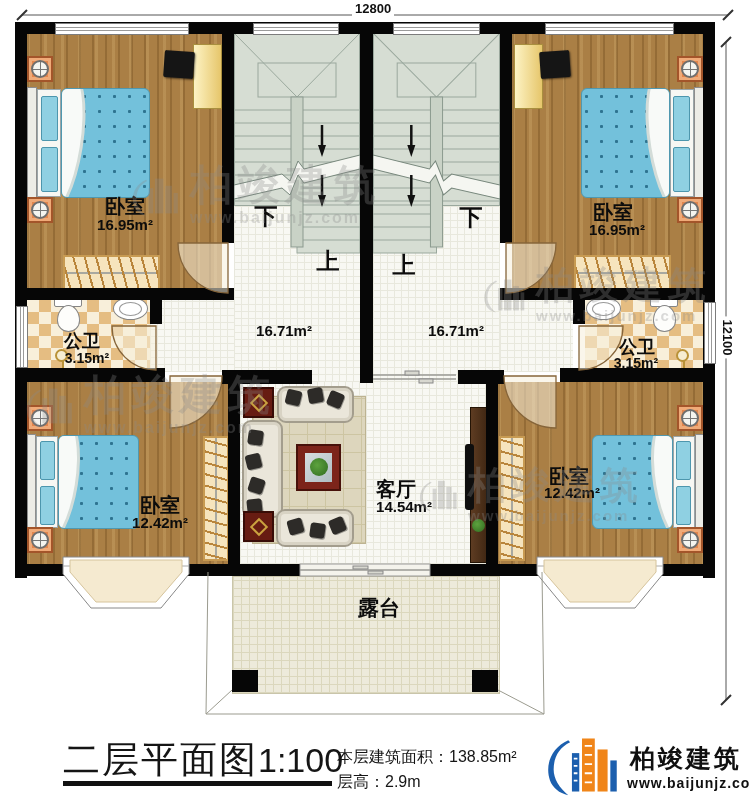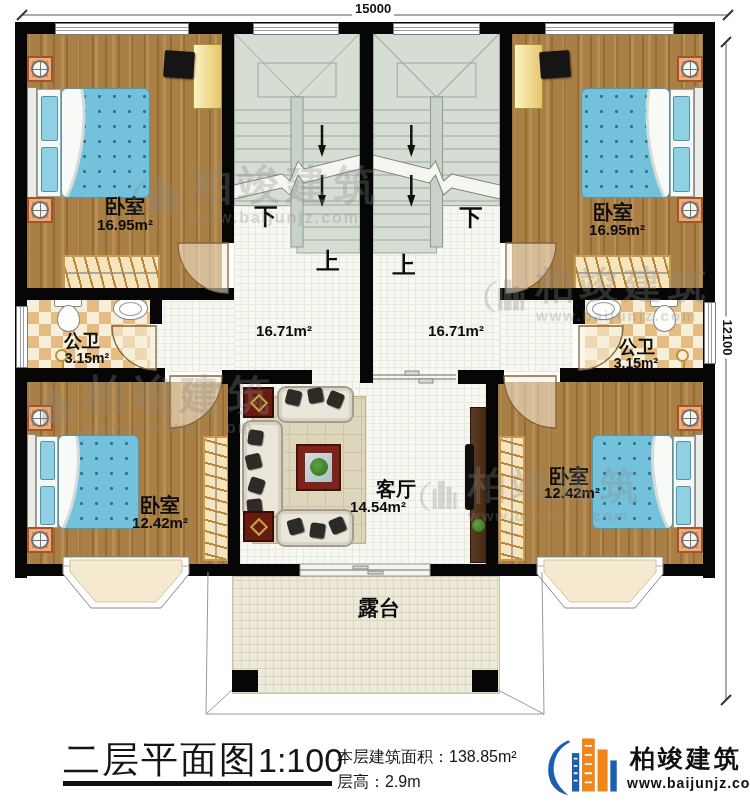--- a/index.html
+++ b/index.html
@@ -295,28 +295,28 @@
   <div class="lbl lbl-batharea" style="left:87px;top:358px;">3.15m²</div>
   <div class="lbl lbl-bath" style="left:637px;top:347px;">公卫</div>
   <div class="lbl lbl-batharea" style="left:636px;top:363px;">3.15m²</div>
   <div class="lbl lbl-area" style="left:284px;top:330px;">16.71m²</div>
   <div class="lbl lbl-area" style="left:456px;top:330px;">16.71m²</div>
   <div class="lbl lbl-room" style="left:160px;top:505px;">卧室</div>
   <div class="lbl lbl-area" style="left:160px;top:522px;">12.42m²</div>
   <div class="lbl lbl-room" style="left:569px;top:476px;">卧室</div>
   <div class="lbl lbl-area" style="left:572px;top:492px;">12.42m²</div>
   <div class="lbl lbl-room" style="left:396px;top:489px;">客厅</div>
-  <div class="lbl lbl-area" style="left:378px;top:506px;">14.54m²</div>
+  <div class="lbl lbl-area" style="left:404px;top:506px;">14.54m²</div>
   <div class="lbl lbl-terrace" style="left:379px;top:608px;">露台</div>
   <div class="lbl lbl-stair" style="left:266px;top:216px;">下</div>
   <div class="lbl lbl-stair" style="left:328px;top:261px;">上</div>
   <div class="lbl lbl-stair" style="left:471px;top:217px;">下</div>
   <div class="lbl lbl-stair" style="left:404px;top:265px;">上</div>
 
-  <div class="dim" style="left:352px;top:1px;">15000</div>
+  <div class="dim" style="left:352px;top:1px;">12800</div>
   <div class="dim" style="left:706px;top:330px;transform:rotate(90deg);">12100</div>
 
   <div class="wm" style="left:128px;top:164px;">
     <svg width="54" height="60" viewBox="0 0 90 70">
       <path d="M30,8 C12,16 4,34 10,52 C13,60 20,66 30,68 C20,60 14,50 14,40 C14,26 20,16 32,10 Z" fill="currentColor"></path>
       <rect x="34" y="22" width="8" height="42" fill="currentColor"></rect>
         <rect x="45" y="6" width="14" height="58" fill="currentColor"></rect>
       <rect x="62" y="18" width="11" height="46" fill="currentColor"></rect>
         <rect x="76" y="30" width="7" height="34" fill="currentColor"></rect>
     </svg>

